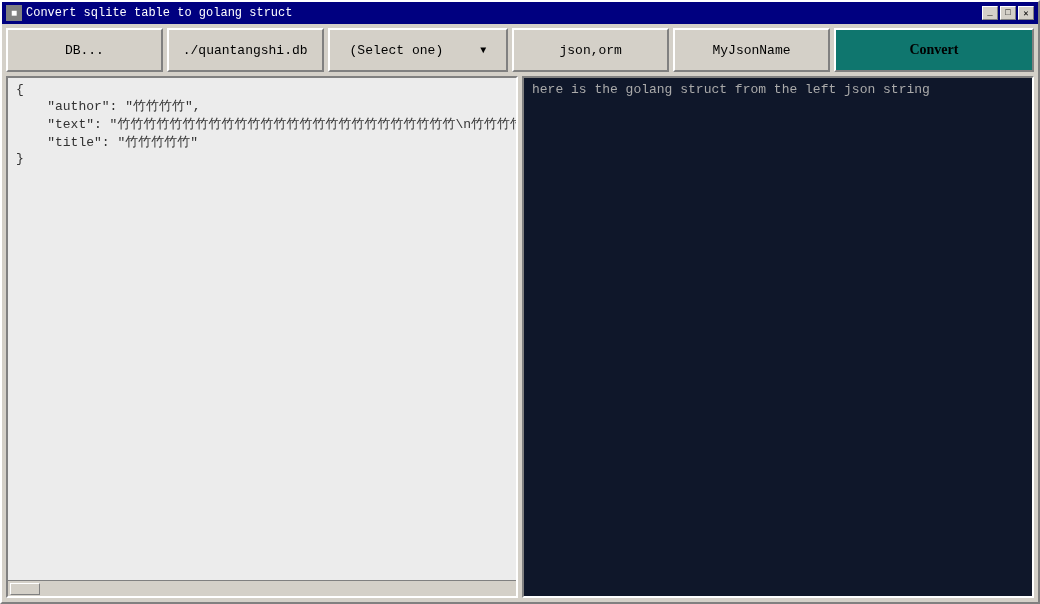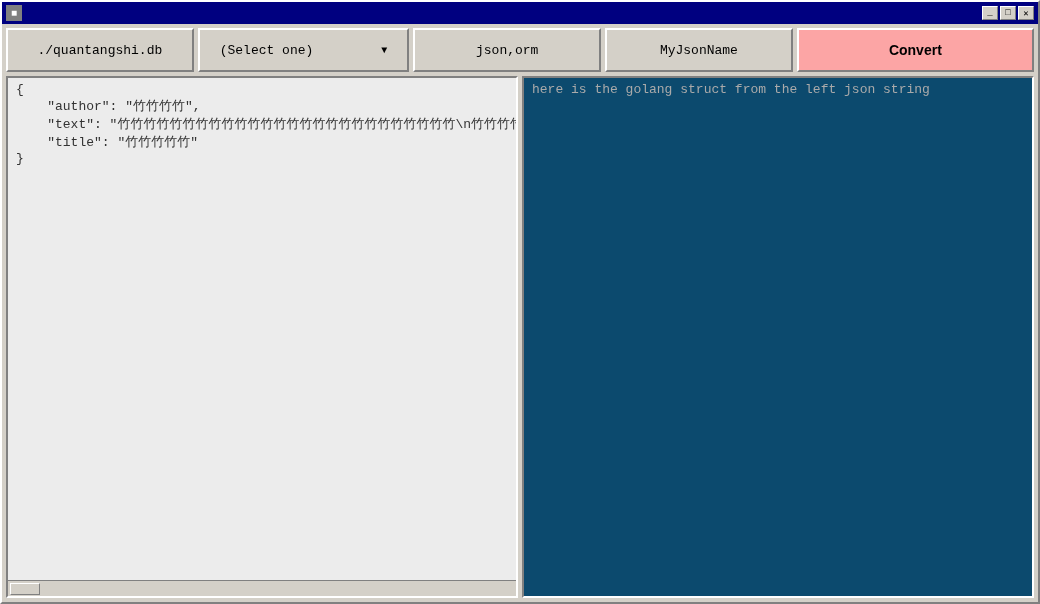--- a/index.html
+++ b/index.html
@@ -118,25 +118,25 @@
       cursor: pointer;
     }
 
     .toolbar-select .arrow {
       font-size: 10px;
       margin-left: 4px;
     }
 
     .convert-btn {
       flex: 1.2;
-      background: #fca5a5;
-      border: 2px solid #808080;
-      border-top: 2px solid #ffffff;
-      border-left: 2px solid #ffffff;
-      font-family: Liberation Sans, sans-serif;
+      background: #0f766e;
+      border: 2px solid #808080;
+      border-top: 2px solid #ffffff;
+      border-left: 2px solid #ffffff;
+      font-family: Liberation Serif, serif;
       font-size: 14px;
       font-weight: bold;
       padding: 4px 16px;
       cursor: pointer;
     }
 
     .main-area {
       display: flex;
       flex: 1;
       gap: 0;
@@ -154,21 +154,21 @@
       border-bottom: 2px solid #ffffff;
       border-right: 2px solid #ffffff;
       overflow: hidden;
       display: flex;
       flex-direction: column;
       position: relative;
     }
 
     .panel-right {
       flex: 1;
-      background: #0c4a6e;
+      background: #0f172a;
       border: 2px solid #808080;
       border-top: 2px solid #808080;
       border-left: 2px solid #808080;
       border-bottom: 2px solid #ffffff;
       border-right: 2px solid #ffffff;
       overflow: hidden;
       display: flex;
       flex-direction: column;
       margin-left: 4px;
     }
@@ -226,29 +226,33 @@
     }
   </style>
 </head>
 <body>
 
 <div class="window">
 
   <div class="title-bar">
     <div class="title-bar-left">
       <div class="title-icon">■</div>
+      <span>Convert sqlite table to golang struct</span>
     </div>
     <div class="title-controls">
       <div class="title-btn">_</div>
       <div class="title-btn">□</div>
       <div class="title-btn">✕</div>
     </div>
   </div>
 
   <div class="toolbar">
+    <div class="toolbar-item">
+      <span>DB...</span>
+    </div>
     <div class="toolbar-item">
       <span>./quantangshi.db</span>
     </div>
     <div class="toolbar-select">
       <span>(Select one)</span>
       <span class="arrow">▼</span>
     </div>
     <div class="toolbar-item">
       <span>json,orm</span>
     </div>

